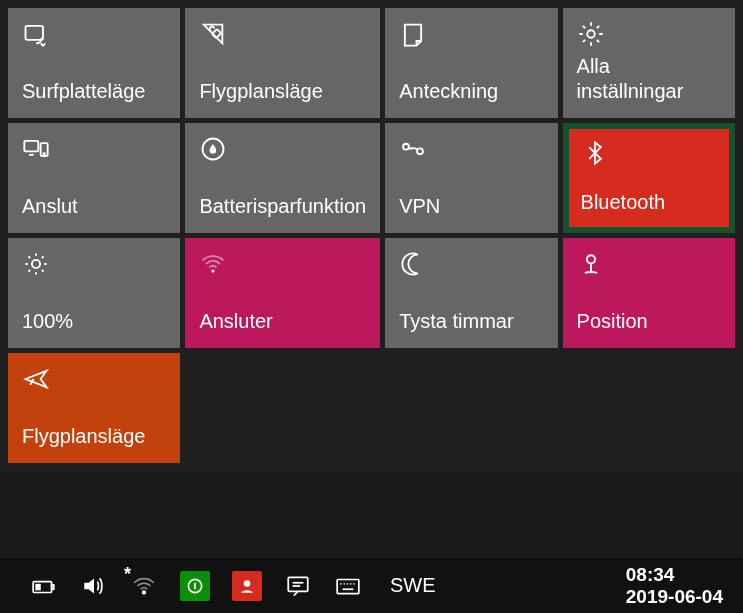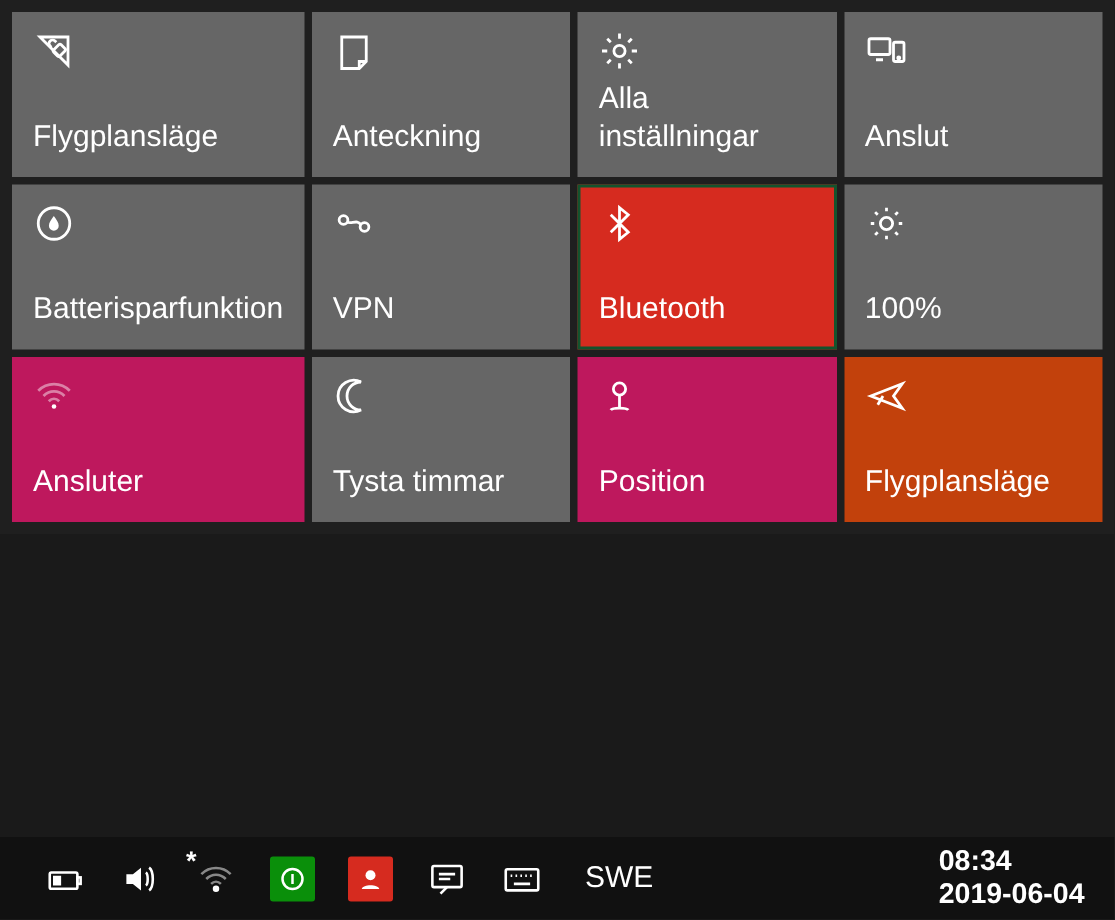--- a/index.html
+++ b/index.html
@@ -29,21 +29,21 @@
     cursor: pointer;
     font-size: 20px;
     line-height: 1.25;
     position: relative;
   }
   .tile.grey { background: #666666; }
   .tile.lightgrey { background: #c2410c; }
   .tile.red { background: #be185d; }
   .tile.red-bordered {
     background: #d62b1f;
-    border: 2px solid #14532d;
+    border: 6px solid #14532d;
     padding: 10px 12px 12px 12px;
   }
   .tile .icon {
     height: 30px;
     width: 34px;
     color: #fff;
     display: flex;
     align-items: flex-start;
   }
   .tile .label {
@@ -79,20 +79,30 @@
   .taskbar .clock { text-align:left; line-height:1.15; font-size:19px; margin-left:auto;font-weight:bold;}
   svg { stroke: #fff; fill:none; stroke-width:1.6; }
 </style>
 </head>
 <body>
 
 <div class="action-center" id="tiles">
     <div class="tile grey">
       <span class="icon">
         <svg viewBox="0 0 24 24" width="28" height="28">
+          <rect x="3" y="5" width="15" height="12" rx="1.5"></rect>
+          <path d="M12 20c3 0 5-2 5-5"></path>
+          <path d="M15 13l2 2 2-2" transform="translate(1,7)"></path>
+        </svg>
+      </span>
+      <span class="label">Surfplatteläge</span>
+    </div>
+    <div class="tile grey">
+      <span class="icon">
+        <svg viewBox="0 0 24 24" width="28" height="28">
           <path d="M4 4l16 16 0-16z"></path>
           <rect x="12" y="10" width="6" height="5" rx="1" transform="rotate(-45 14 12)"></rect>
           <path d="M13 8v-1a2 2 0 014 0v1" transform="rotate(-45 14 12)"></path>
         </svg>
       </span>
       <span class="label">Flygplansläge</span>
     </div>
     <div class="tile grey">
       <span class="icon">
         <svg viewBox="0 0 24 24" width="28" height="28">

